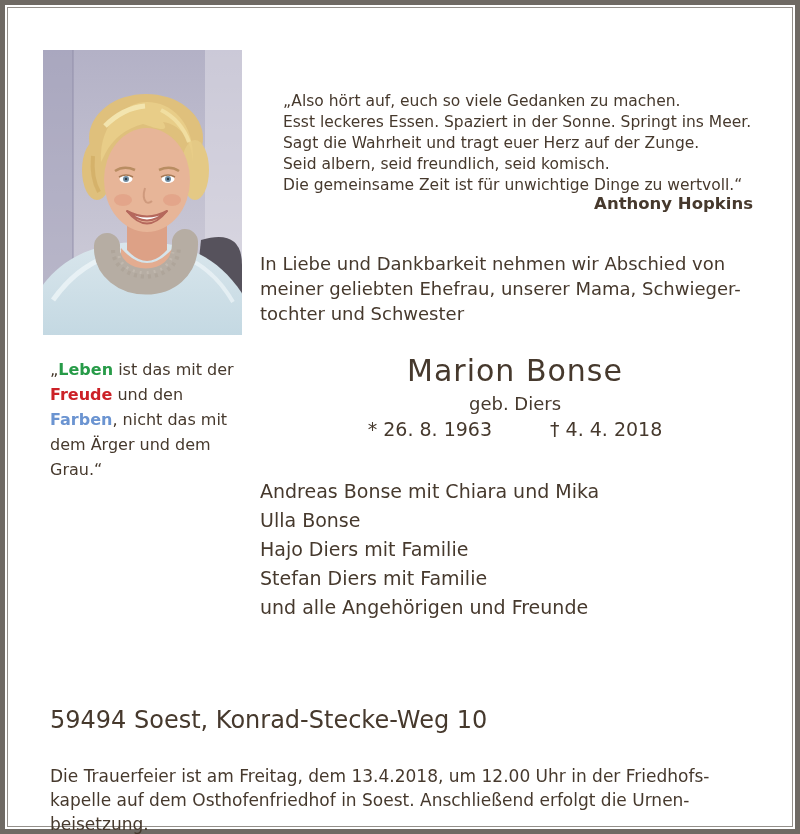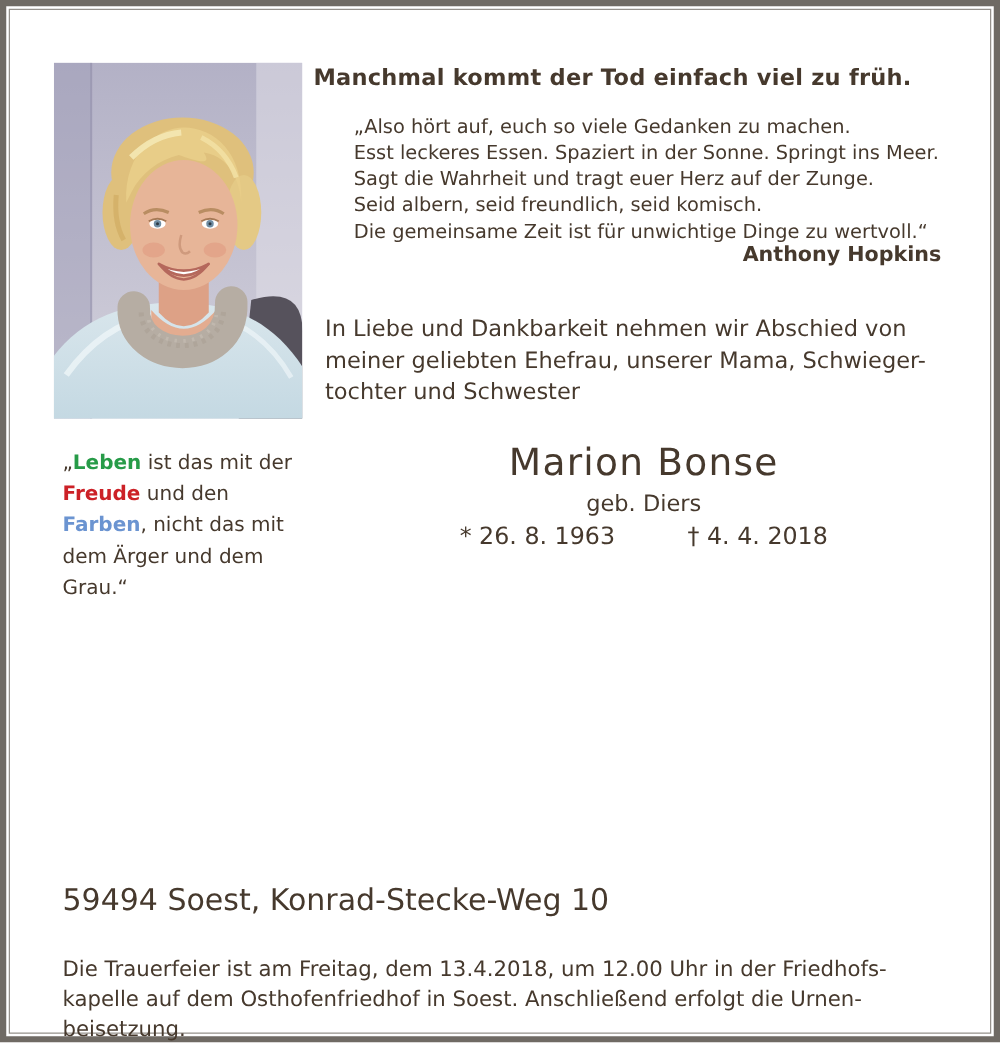--- a/index.html
+++ b/index.html
@@ -159,35 +159,35 @@
       <path d="M76,127 Q83,123 90,127" stroke="#a67955" stroke-width="1.5" fill="none"></path>
       <path d="M118,127 Q125,123 132,127" stroke="#a67955" stroke-width="1.5" fill="none"></path>
 
       <path d="M102,138 Q99,148 103,152 Q106,154 109,151" stroke="#cf9a7d" stroke-width="2" fill="none"></path>
 
       <path d="M84,161 Q104,180 124,161 Q104,172 84,161 Z" fill="#ffffff" stroke="#b5685c" stroke-width="2" stroke-linejoin="round"></path>
       <path d="M84,161 Q104,186 124,161" stroke="#b5685c" stroke-width="2" fill="none"></path>
     </svg>
   </div>
 
-  <div class="abs heading">Manchmal kommt der Tod einfach viel zu früh.</div>
 
   <div class="abs attribution">Anthony Hopkins</div>
   <div class="abs quote">„Also hört auf, euch so viele Gedanken zu machen.<br>Esst leckeres Essen. Spaziert in der Sonne. Springt ins Meer.<br>Sagt die Wahrheit und tragt euer Herz auf der Zunge.<br>Seid albern, seid freundlich, seid komisch.<br>Die gemeinsame Zeit ist für unwichtige Dinge zu wertvoll.“</div>
 
   <div class="abs intro">In Liebe und Dankbarkeit nehmen wir Abschied von<br>meiner geliebten Ehefrau, unserer Mama, Schwieger-<br>tochter und Schwester</div>
 
   <div class="abs name-block">
     <div class="deceased-name">Marion Bonse</div>
     <div class="maiden-name">geb. Diers</div>
     <div class="dates">
       <span>* 26. 8. 1963</span>
       <span>† 4. 4. 2018</span>
     </div>
   </div>
 
   <div class="abs side-quote"><span>„</span><span style="color: rgb(39, 155, 72); font-weight: bold;">Leben</span><span> ist das mit der</span><br><span style="color: rgb(204, 33, 39); font-weight: bold;">Freude</span><span> und den</span><br><span style="color: rgb(107, 148, 209); font-weight: bold;">Farben</span><span>, nicht das mit</span><br><span>dem Ärger und dem</span><br><span>Grau.“</span></div>
 
+  <div class="abs mourners">Andreas Bonse mit Chiara und Mika<br>Ulla Bonse<br>Hajo Diers mit Familie<br>Stefan Diers mit Familie<br>und alle Angehörigen und Freunde</div>
 
   <div class="abs address">59494 Soest, Konrad-Stecke-Weg 10</div>
 
   <div class="abs funeral">Die Trauerfeier ist am Freitag, dem 13.4.2018, um 12.00 Uhr in der Friedhofs-<br>kapelle auf dem Osthofenfriedhof in Soest. Anschließend erfolgt die Urnen-<br>beisetzung.</div>
 </div>
 
 </body></html>

